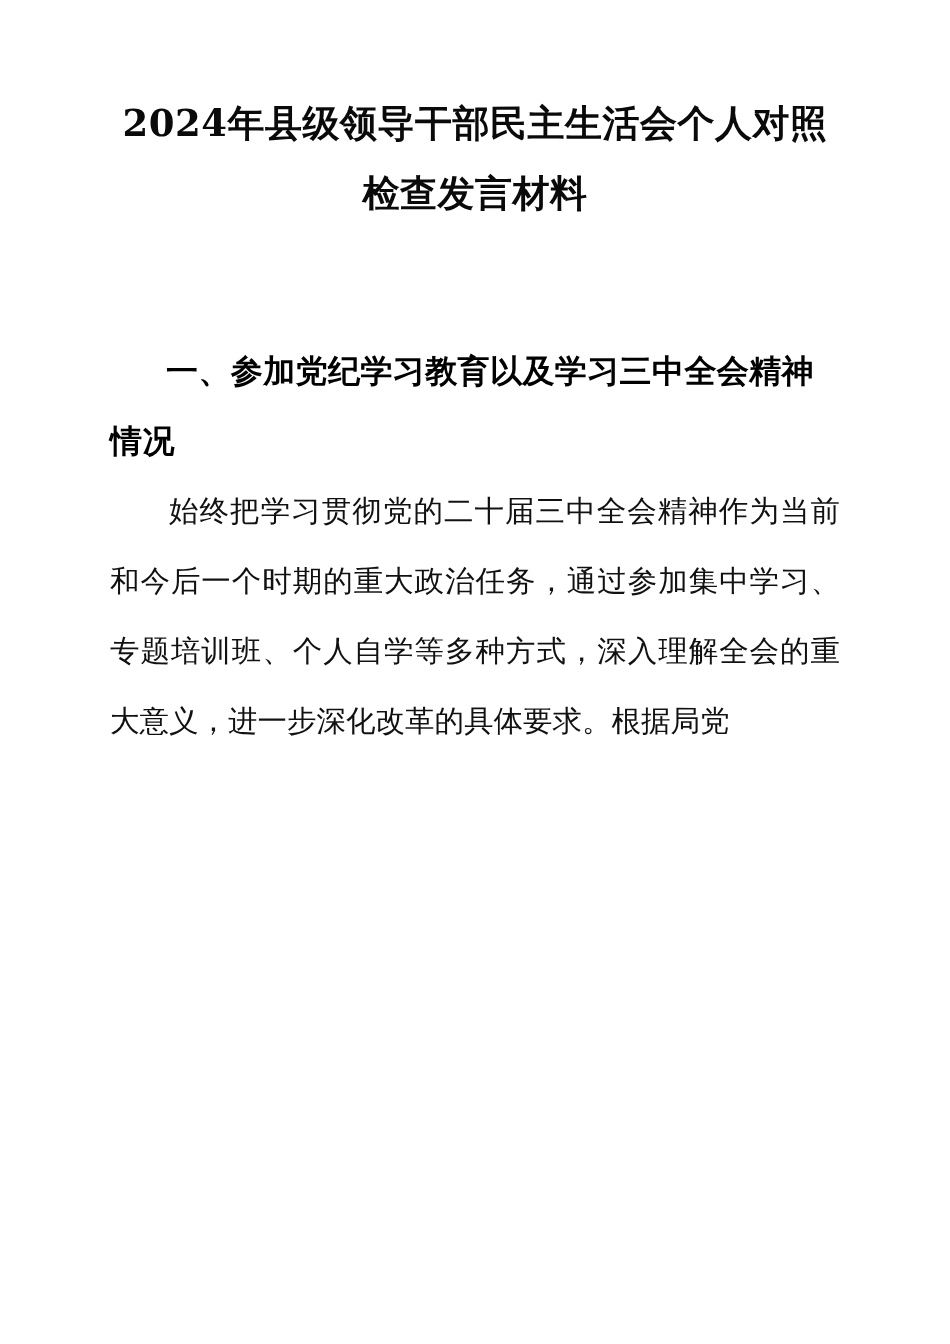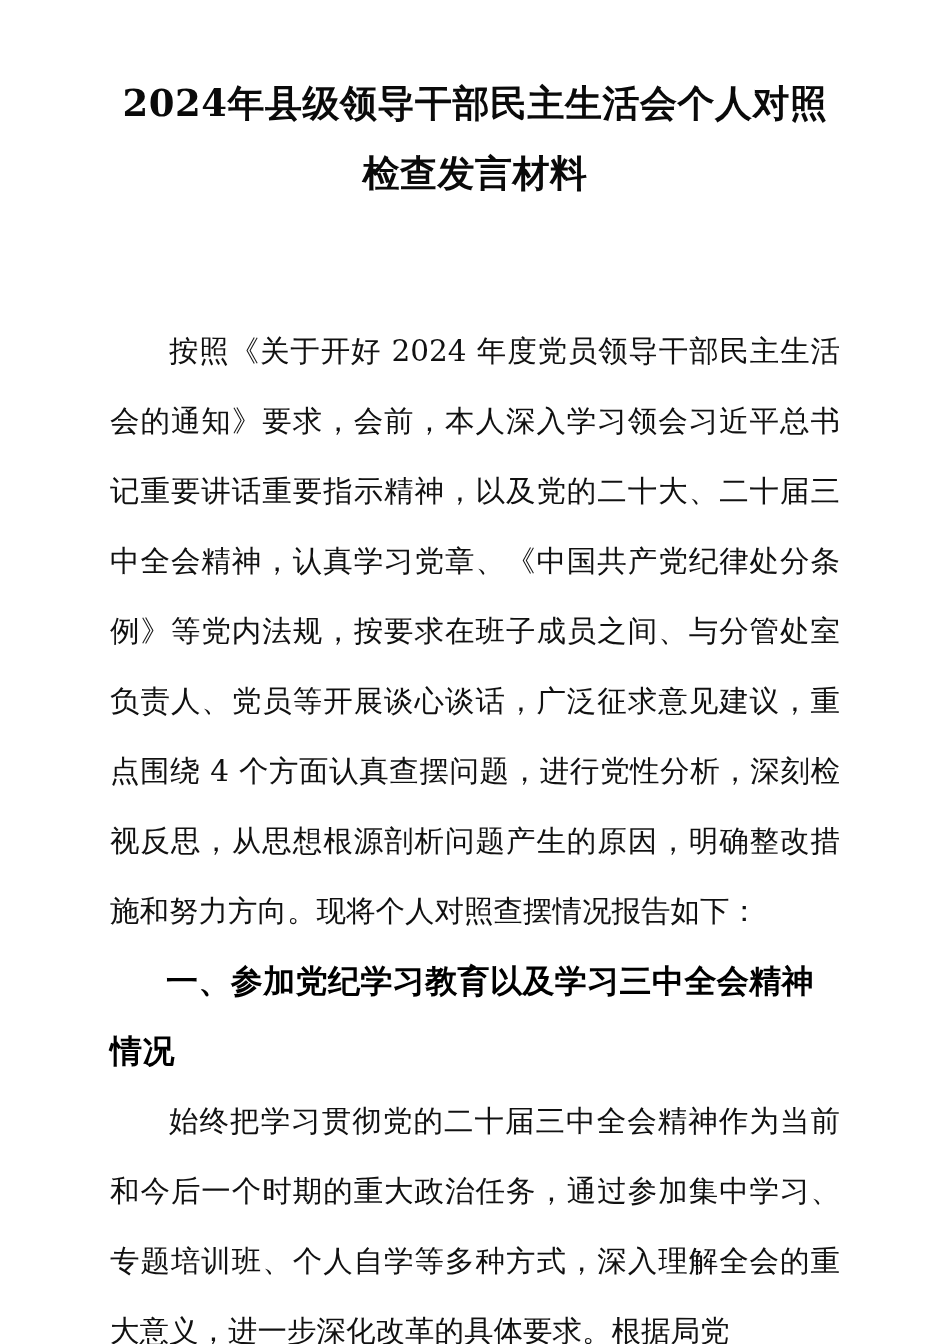--- a/index.html
+++ b/index.html
@@ -25,21 +25,21 @@
   .content {
     position: absolute;
     left: 110px;
     top: 0;
     width: 730px;
   }
 
   
   .doc-title {
     margin: 0;
-    padding-top: 68px;
+    padding-top: 88px;
     font-size: 37px;
     font-weight: bold;
     line-height: 70px;
     text-align: center;
     letter-spacing: 0.5px;
     color: #0a0a0a;
     font-family: "DejaVu Serif", "Liberation Serif", serif;
   }
 
   
@@ -77,21 +77,20 @@
 <body>
 
 <div class="page">
 
   <div class="content">
 
     <h1 class="doc-title">2024年县级领导干部民主生活会个人对照检查发言材料</h1>
 
     <div class="title-gap"></div>
 
-    <p class="body-p">按照《关于开好 2024 年度党员领导干部民主生活会的通知》要求，会前，本人深入学习领会习近平总书记重要讲话重要指示精神，以及党的二十大、二十届三中全会精神，认真学习党章、《中国共产党纪律处分条例》等党内法规，按要求在班子成员之间、与分管处室负责人、党员等开展谈心谈话，广泛征求意见建议，重点围绕 4 个方面认真查摆问题，进行党性分析，深刻检视反思，从思想根源剖析问题产生的原因，明确整改措施和努力方向。现将个人对照查摆情况报告如下：</p>
 
     <h2 class="section-heading">一、参加党纪学习教育以及学习三中全会精神情况</h2>
 
     <p class="body-p">始终把学习贯彻党的二十届三中全会精神作为当前和今后一个时期的重大政治任务，通过参加集中学习、专题培训班、个人自学等多种方式，深入理解全会的重大意义，进一步深化改革的具体要求。根据局党</p>
 
   </div>
 
 </div>
 
 </body></html>

